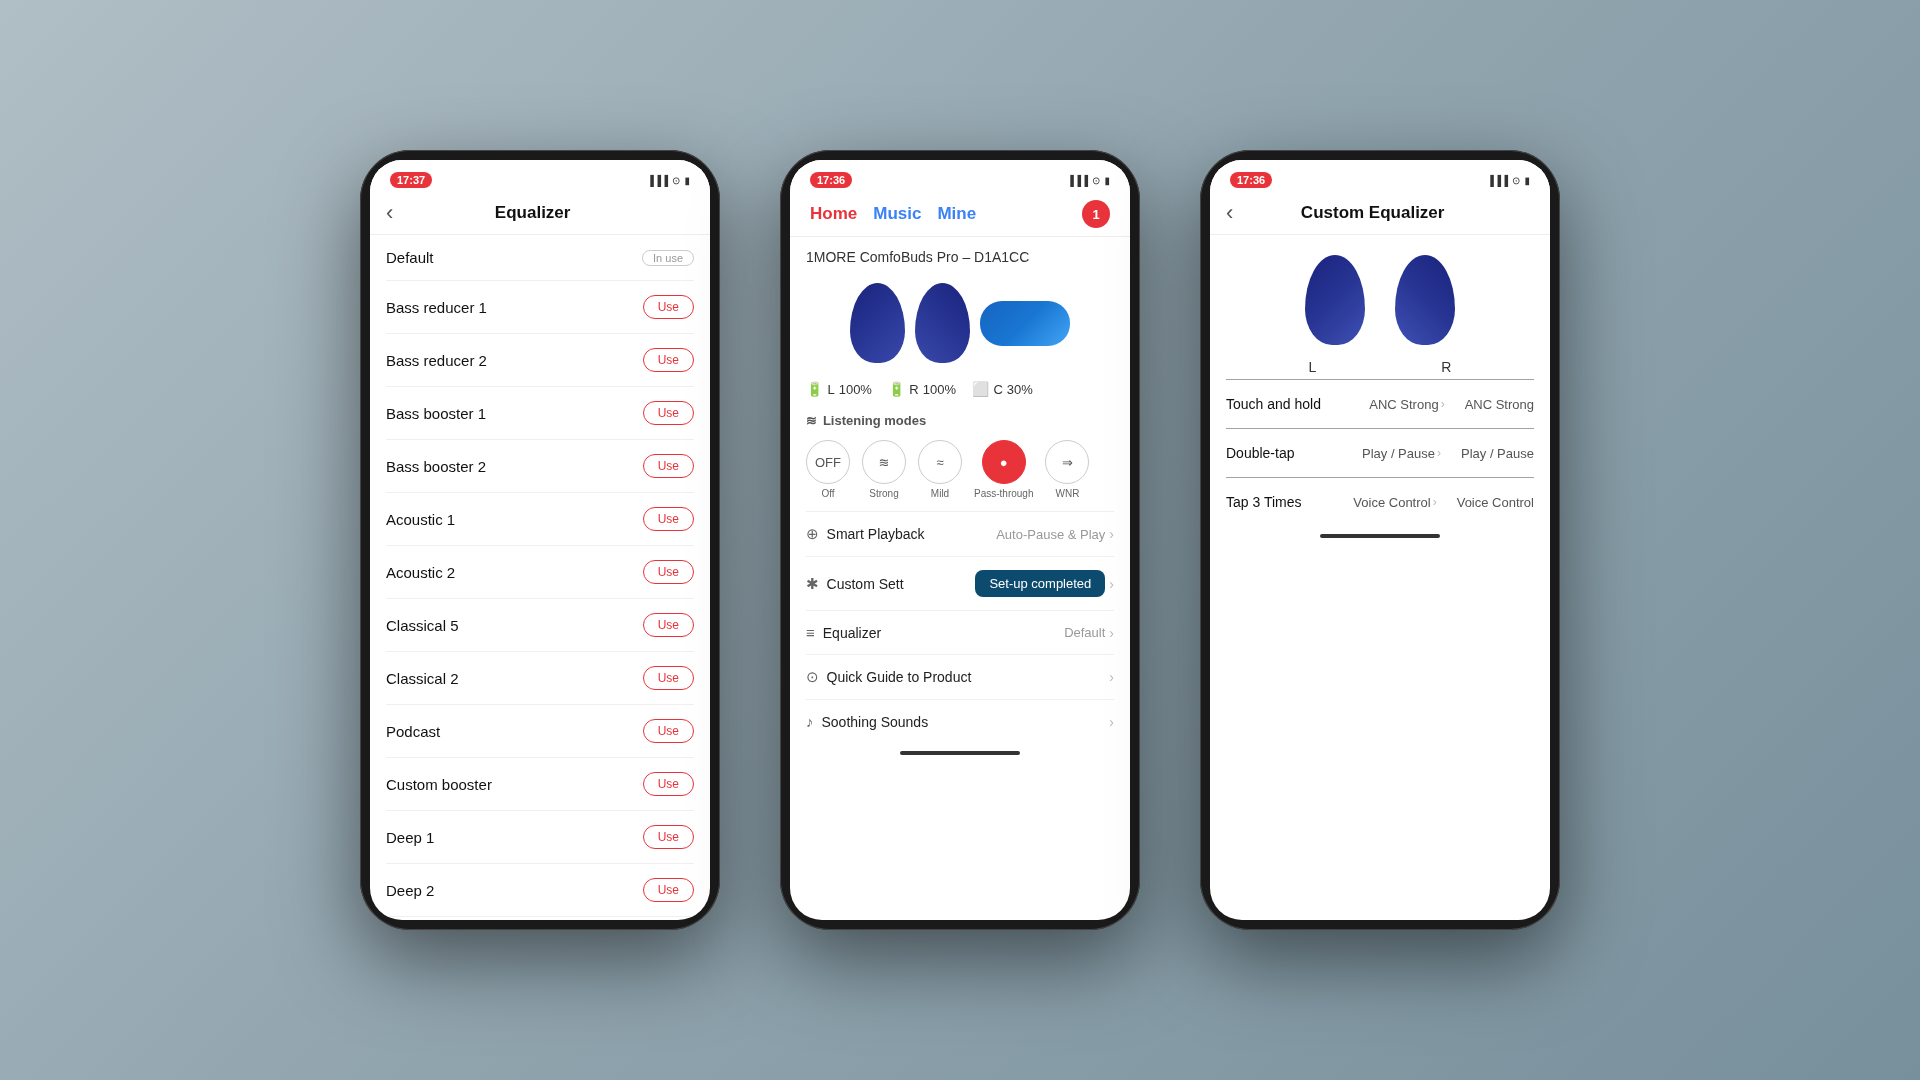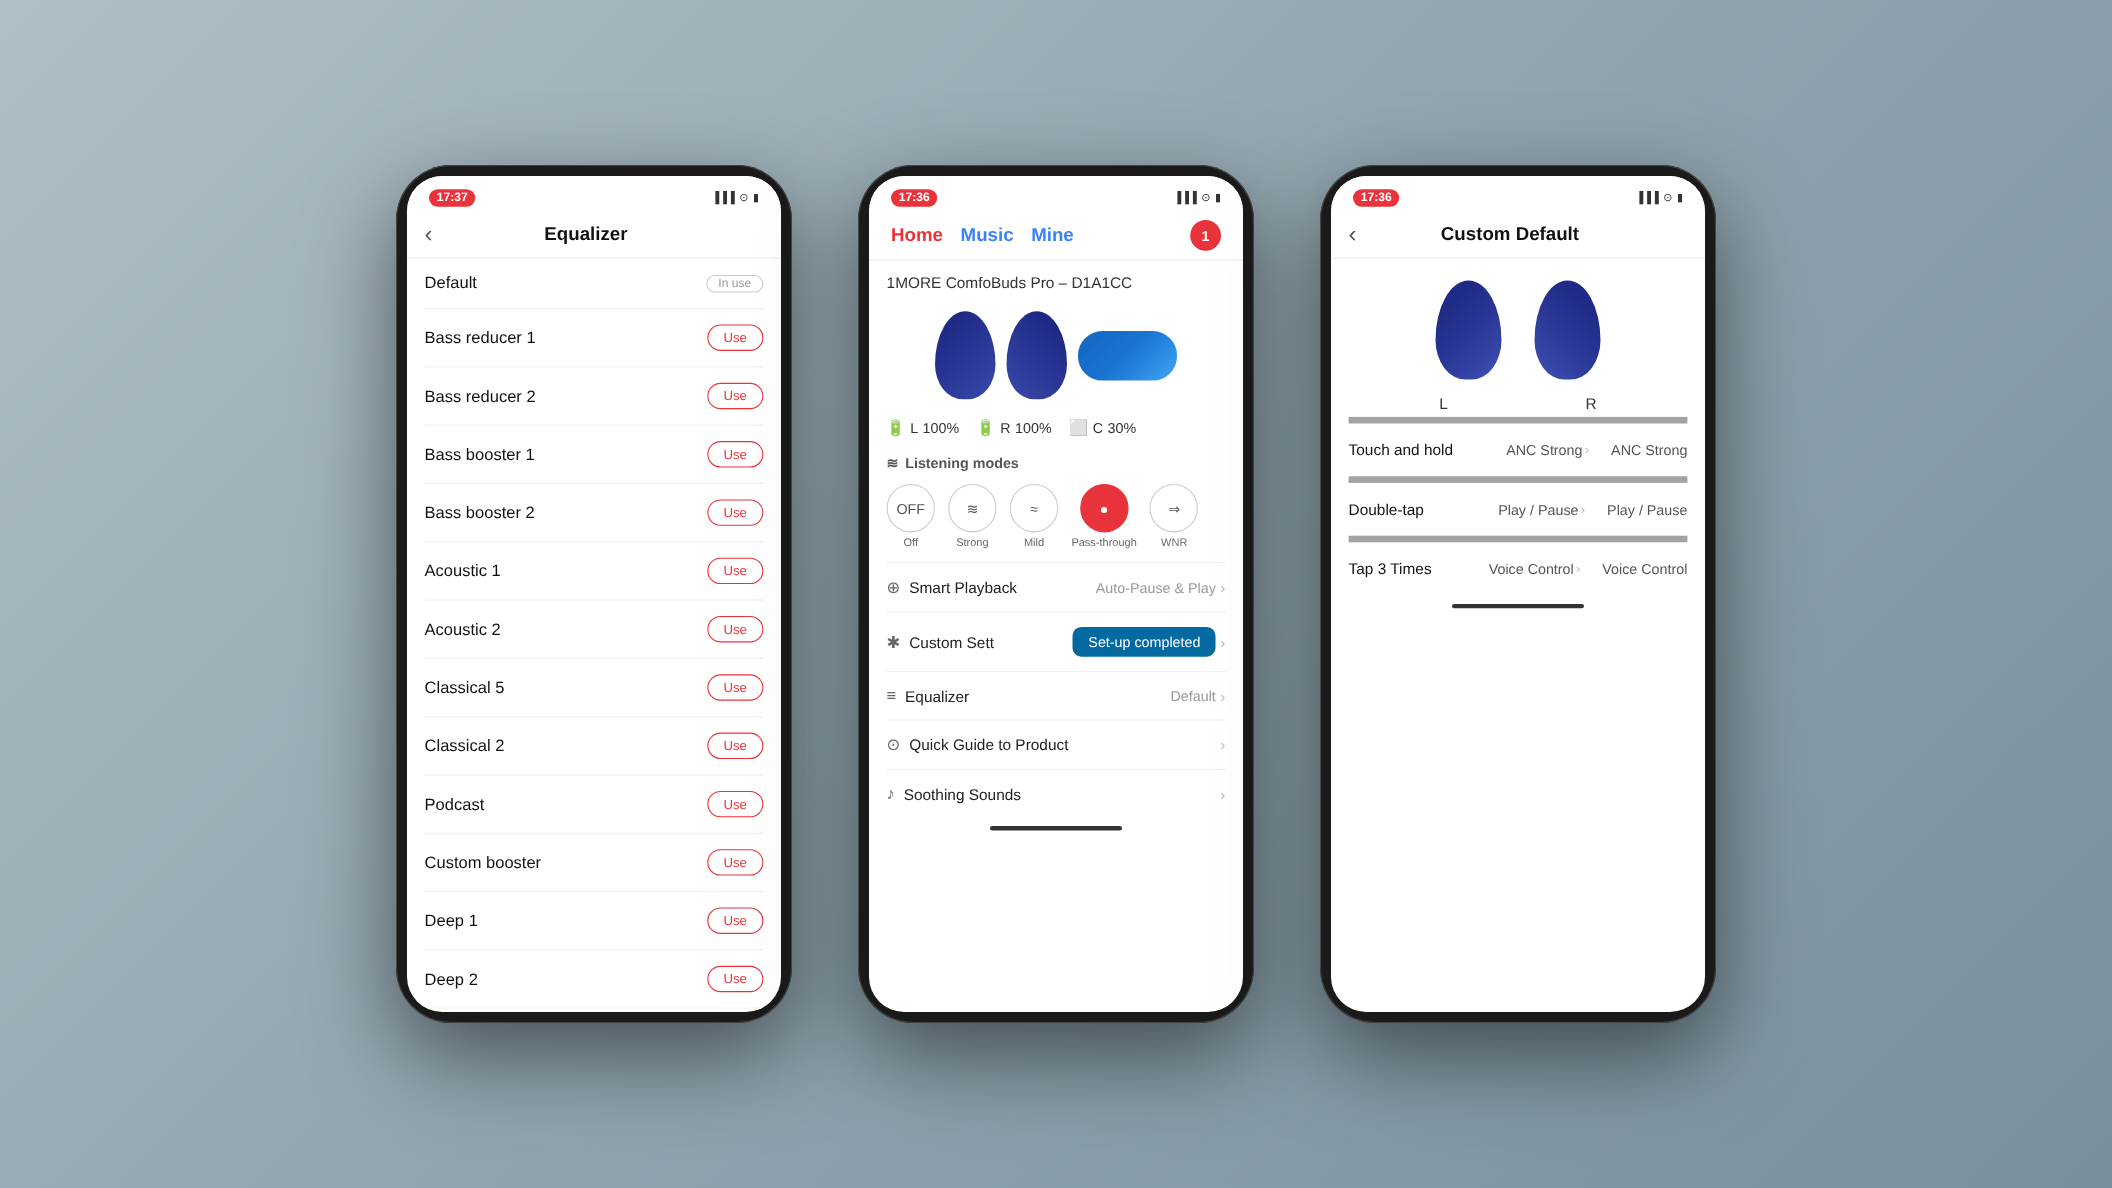--- a/index.html
+++ b/index.html
@@ -267,21 +267,21 @@
       align-items: center;
       gap: 4px;
       font-size: 13px;
       color: #999;
     }
     .menu-icon { font-size: 15px; color: #666; }
     .chevron { font-size: 14px; color: #bbb; }
 
     
     .tooltip-popup {
-      background: #0369a1;
+      background: #0c4a6e;
       color: #fff;
       font-size: 13px;
       padding: 6px 14px;
       border-radius: 8px;
       display: inline-block;
       margin-left: 4px;
     }
     .cs-header {
       display: flex;
       align-items: center;
@@ -323,21 +323,21 @@
       justify-content: space-around;
       padding: 4px 20px;
       font-size: 14px;
       color: #333;
     }
     .cs-setting-row {
       display: flex;
       align-items: center;
       justify-content: space-between;
       padding: 16px 0;
-      border-top: 6px solid #a3a3a3;
+      border-top: 1px solid #a3a3a3;
     }
     .cs-setting-label {
       font-size: 14px;
       color: #111;
       font-weight: 500;
       min-width: 90px;
     }
     .cs-setting-values {
       display: flex;
       gap: 20px;
@@ -577,21 +577,21 @@
       <span class="status-time">17:36</span>
       <div class="status-icons">
         <span>▐▐▐</span>
         <span>⊙</span>
         <span>▮</span>
       </div>
     </div>
     <div class="screen-content phone3">
       <div class="cs-header">
         <span class="back-btn">‹</span>
-        <span class="cs-title">Custom Default</span>
+        <span class="cs-title">Custom Equalizer</span>
       </div>
       <div class="cs-content">
         <div class="earbuds-display">
           <div class="earbud-cs"></div>
           <div class="earbud-cs right"></div>
         </div>
         <div class="lr-labels">
           <span>L</span>
           <span>R</span>
         </div>

